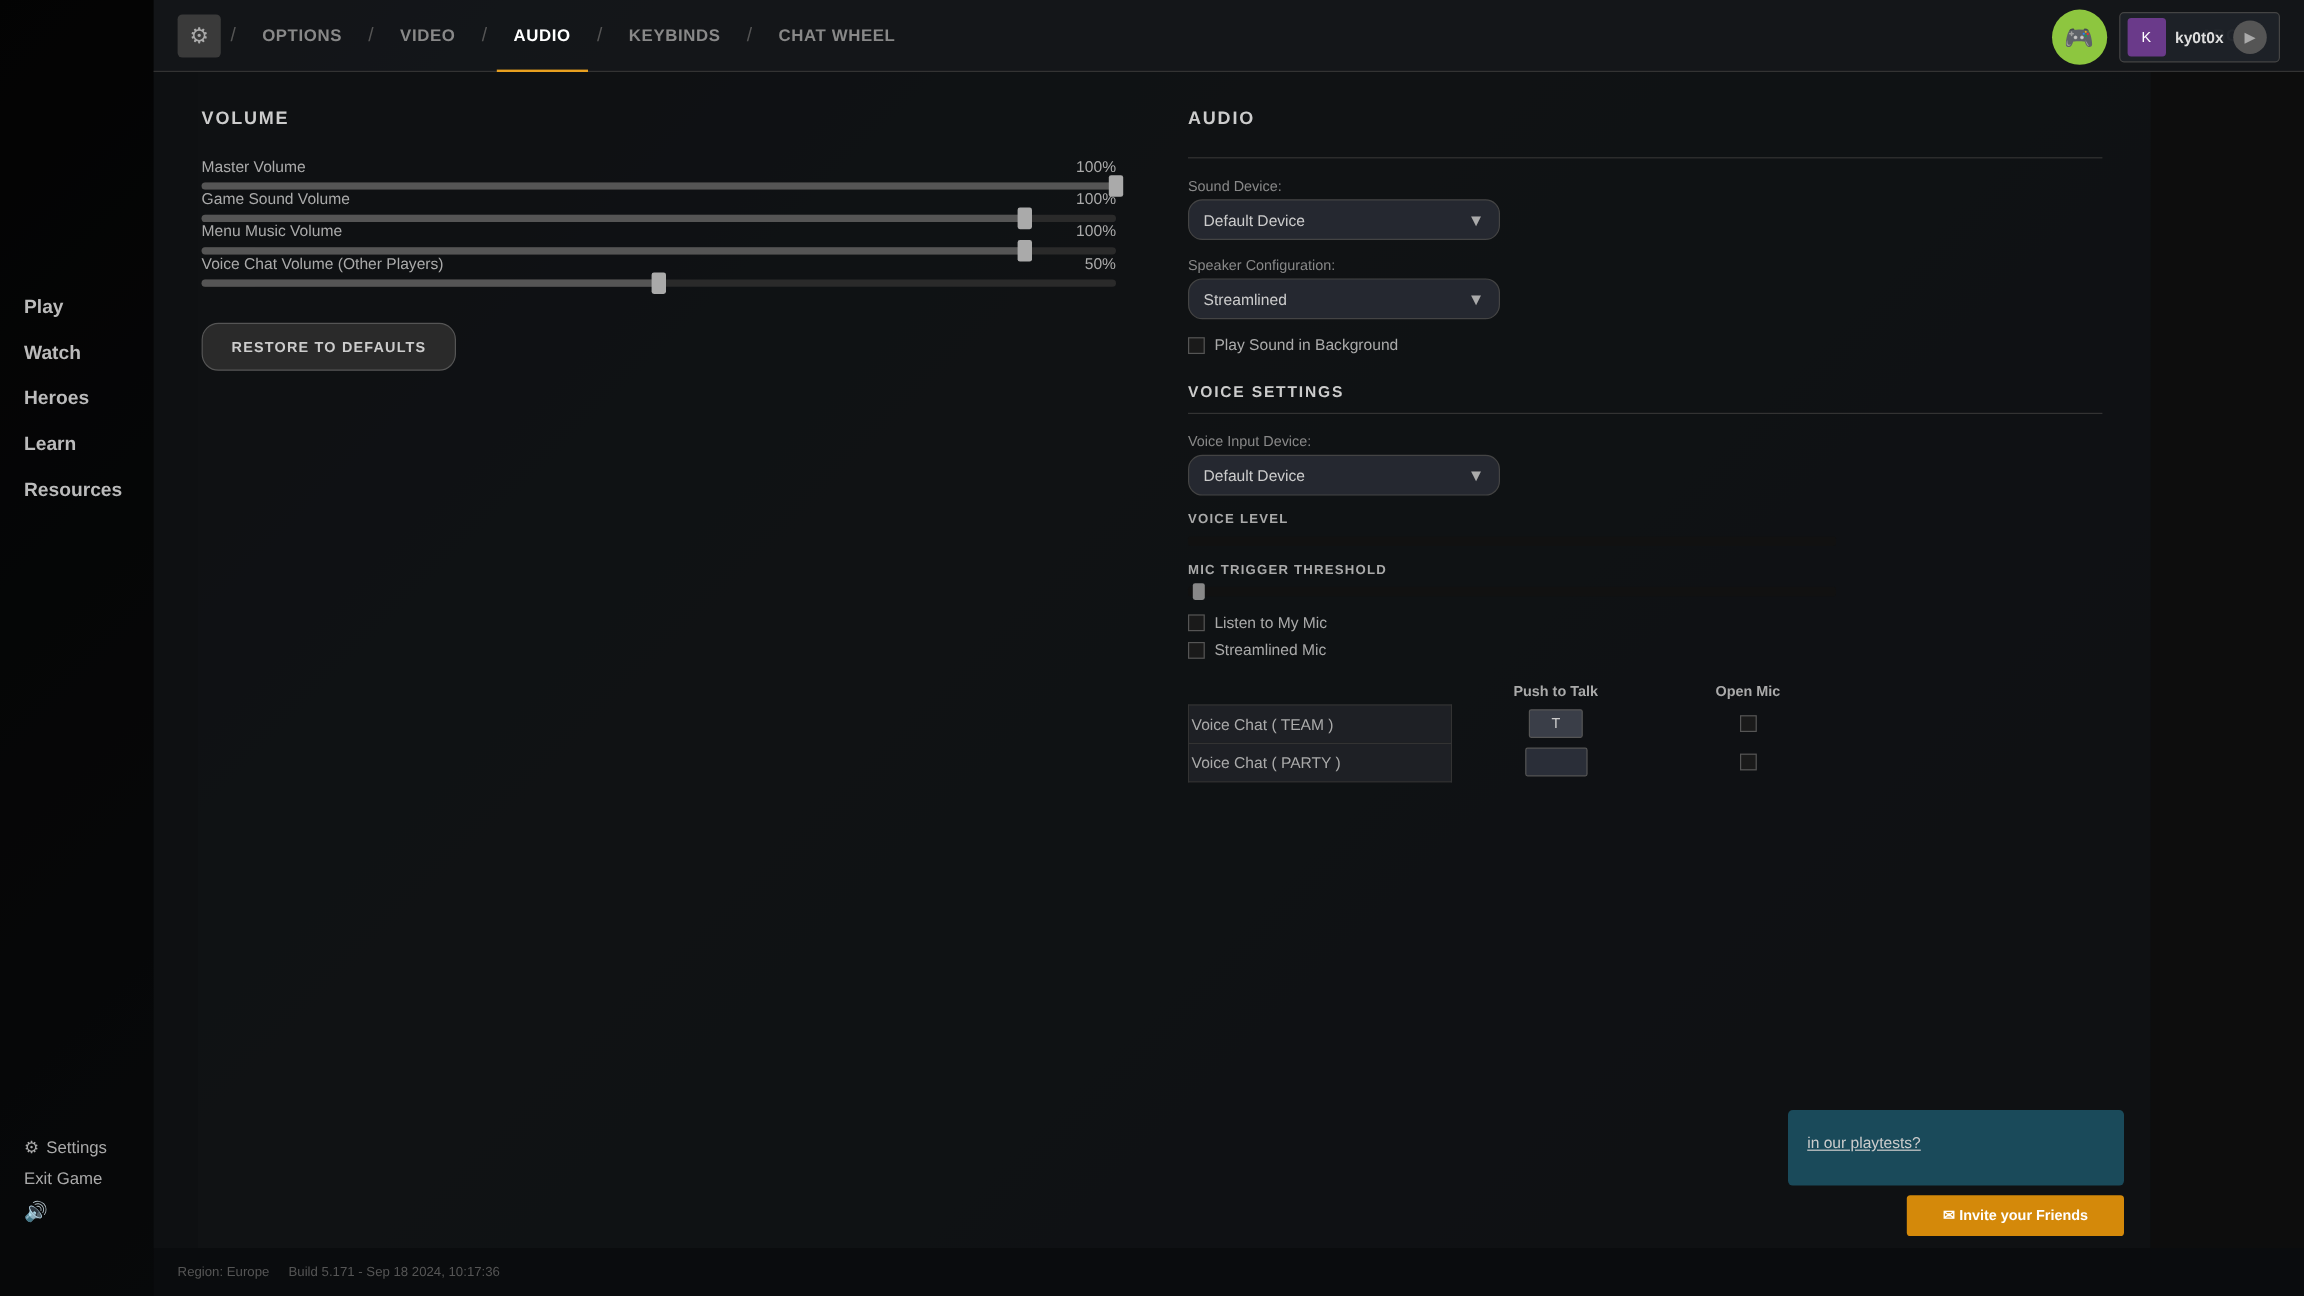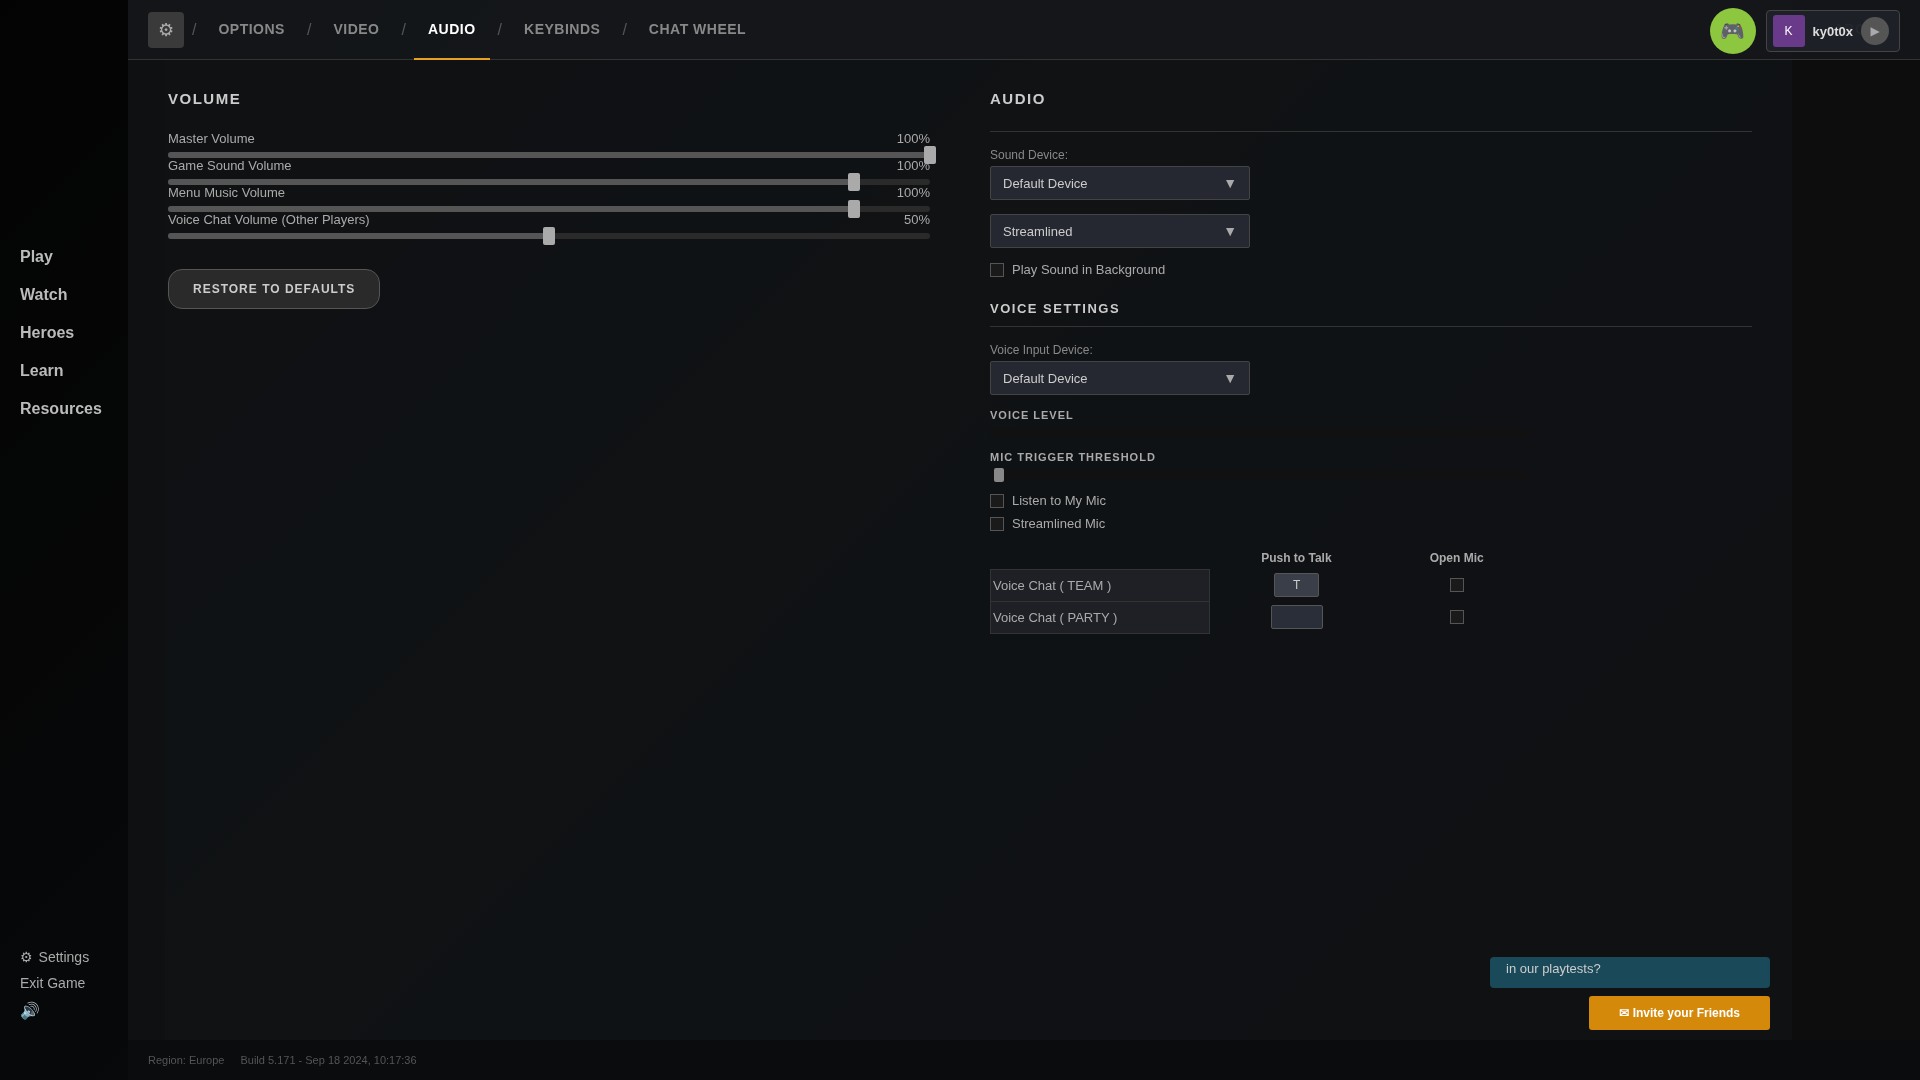--- a/index.html
+++ b/index.html
@@ -308,21 +308,21 @@
       margin-bottom: 4px;
     }
 
     .dropdown-select {
       width: 260px;
       padding: 8px 12px;
       background: #252830;
       border: 1px solid #444;
       color: #ccc;
       font-size: 13px;
-      border-radius: 2px;
+      border-radius: 12px;
       cursor: pointer;
       display: flex;
       align-items: center;
       justify-content: space-between;
     }
 
     .dropdown-arrow {
       color: #aaa;
       font-size: 14px;
     }
@@ -575,20 +575,21 @@
 
       <div class="dropdown-wrapper">
         <div class="dropdown-label">Sound Device:</div>
         <div class="dropdown-select">
           <span>Default Device</span>
           <span class="dropdown-arrow">▼</span>
         </div>
       </div>
 
       <div class="dropdown-wrapper">
+        <div class="dropdown-label">Speaker Configuration:</div>
         <div class="dropdown-select">
           <span>Streamlined</span>
           <span class="dropdown-arrow">▼</span>
         </div>
       </div>
 
       <div class="checkbox-row">
         <div class="checkbox-box"></div>
         <span>Play Sound in Background</span>
       </div>
@@ -655,17 +656,17 @@
 
   </div>
 </div>
 
 <div class="bottom-bar">
   <span style="font-size:11px; color:#555;">Region: Europe</span>
   <span style="font-size:11px; color:#555; margin-left:16px;">Build 5.171 - Sep 18 2024, 10:17:36</span>
 </div>
 
 <div style="position:absolute; bottom:50px; right:150px; z-index:20; display:flex; flex-direction:column; align-items:flex-end; gap:8px;">
-  <div style="background:#1a4a5a; border-radius:4px; padding:4px 16px; width:280px;">
+  <div style="background:#1a4a5a; border-radius:4px; padding:20px 16px; width:280px;text-decoration:underline;">
     <div style="font-size:13px; color:#ccc; margin-bottom:8px;">in our playtests?</div>
   </div>
   <button style="background:#d4890a; color:#fff; font-size:12px; font-weight:700; padding:10px 30px; border:none; border-radius:3px; cursor:pointer; display:flex; align-items:center; gap:6px;">✉ Invite your Friends</button>
 </div>
 
 </body></html>

